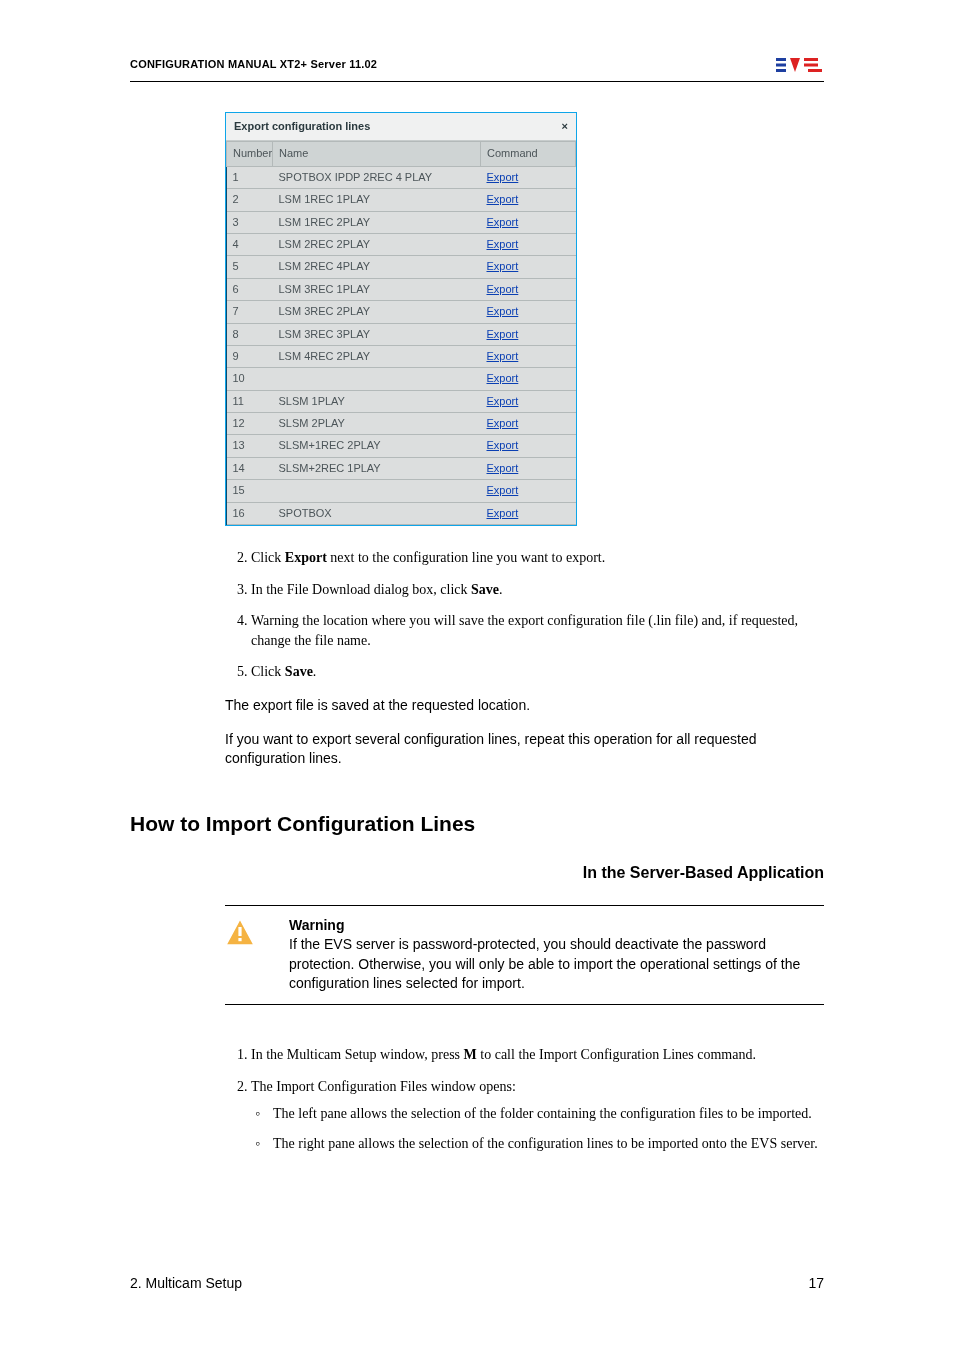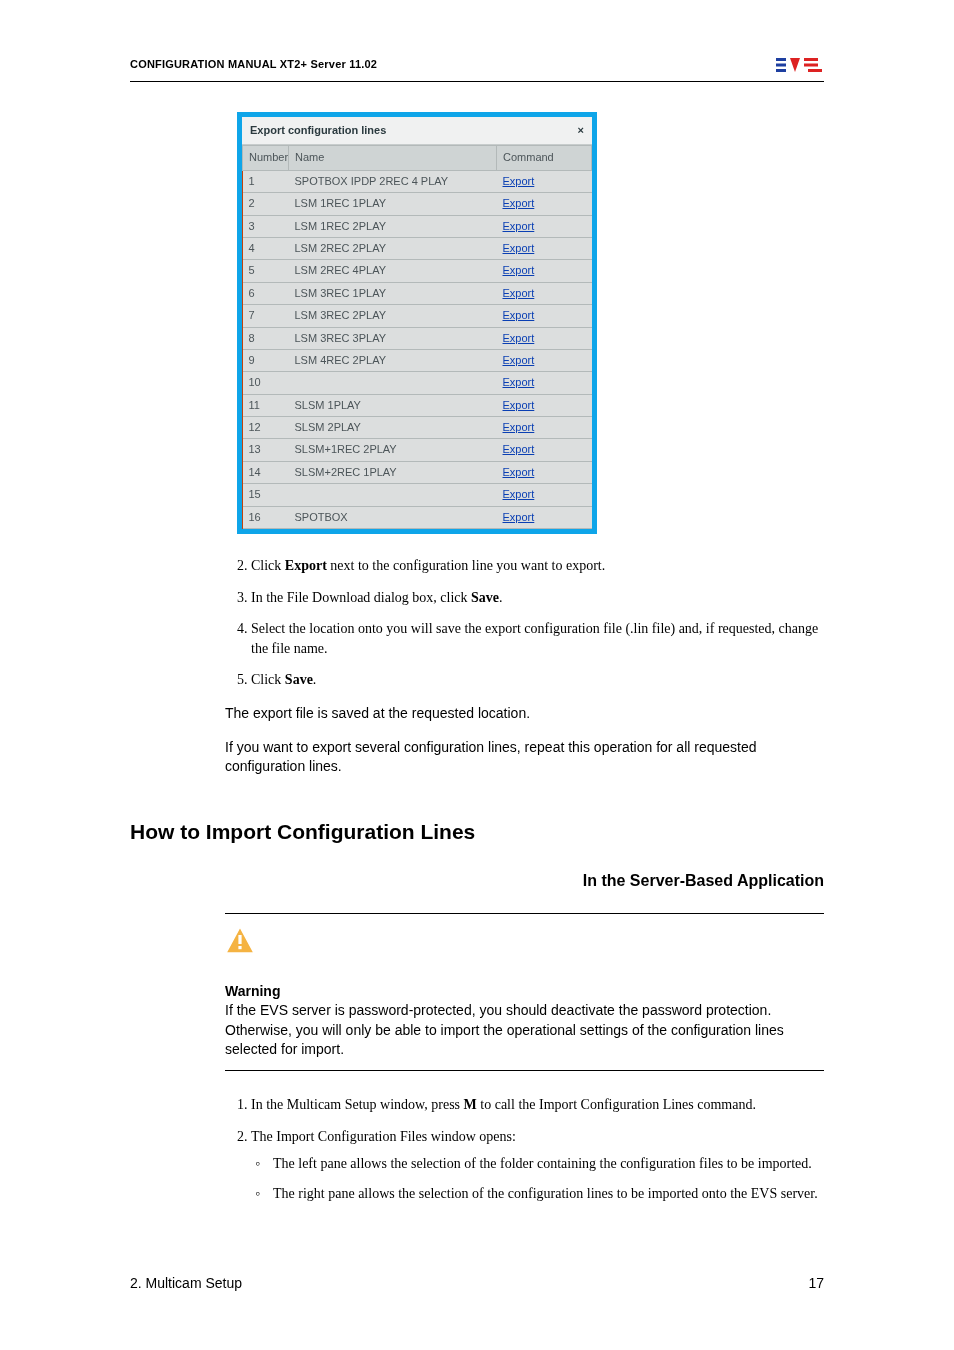--- a/index.html
+++ b/index.html
@@ -38,26 +38,25 @@
     display: flex;
     align-items: center;
     gap: 2px;
   }
   .logo svg { display:block; }
   .content {
     margin-left: 95px;
   }
   .dialog {
     width: 350px;
-    border: 5px solid #0ea5e9;
-    background: #c2410c;
+    border: 1px solid #0ea5e9;
+    background: #0c4a6e;
     font-size: 11px;
     color: #2b3a3f;
     margin-bottom: 22px;
-    margin-left: 12px;
   }
   .dialog-titlebar {
     display: flex;
     justify-content: space-between;
     align-items: center;
     padding: 6px 8px 6px 8px;
     font-weight: bold;
     color: #2b3a3f;
     background: #f0f1f1;
     border-bottom: 1px solid #c7cccc;
@@ -127,24 +126,23 @@
   h3.section-h3 {
     font-size: 16px;
     font-weight: bold;
     margin: 0 0 20px 0;
     text-align: right;
   }
   .warning-box {
     border-top: 1px solid #000;
     border-bottom: 1px solid #000;
     display: flex;
-    gap: 22px;
+    gap: 30px;
     padding: 10px 0 10px 0;
-    margin-bottom: 24px;
-    flex-direction: column;
+    margin-bottom: 40px;
   }
   .warning-icon-wrap {
     flex: 0 0 34px;
     display: flex;
     align-items: flex-start;
     padding-top: 2px;
   }
   .warning-text {
     flex: 1;
     font-size: 14px;
@@ -280,21 +278,21 @@
               <td>SPOTBOX</td>
               <td><span class="export-link">Export</span></td>
             </tr>
         </tbody>
       </table>
     </div>
 
     <ol class="steps" start="2">
       <li><span>Click </span><strong>Export</strong><span> next to the configuration line you want to export.</span></li>
       <li><span>In the File Download dialog box, click </span><strong>Save</strong><span>.</span></li>
-      <li>Select the location onto you will save the export configuration file (.lin file) and, if requested, change the file name.</li>
+      <li>Warning the location where you will save the export configuration file (.lin file) and, if requested, change the file name.</li>
       <li><span>Click </span><strong>Save</strong><span>.</span></li>
     </ol>
 
     <p class="body">The export file is saved at the requested location.</p>
     <p class="body">If you want to export several configuration lines, repeat this operation for all requested configuration lines.</p>
 
     <h2 class="section-h2" style="margin-left:-95px;margin-top:40px;">How to Import Configuration Lines</h2>
     <h3 class="section-h3" style="margin-left:-95px;">In the Server-Based Application</h3>
 
     <div class="warning-box">

